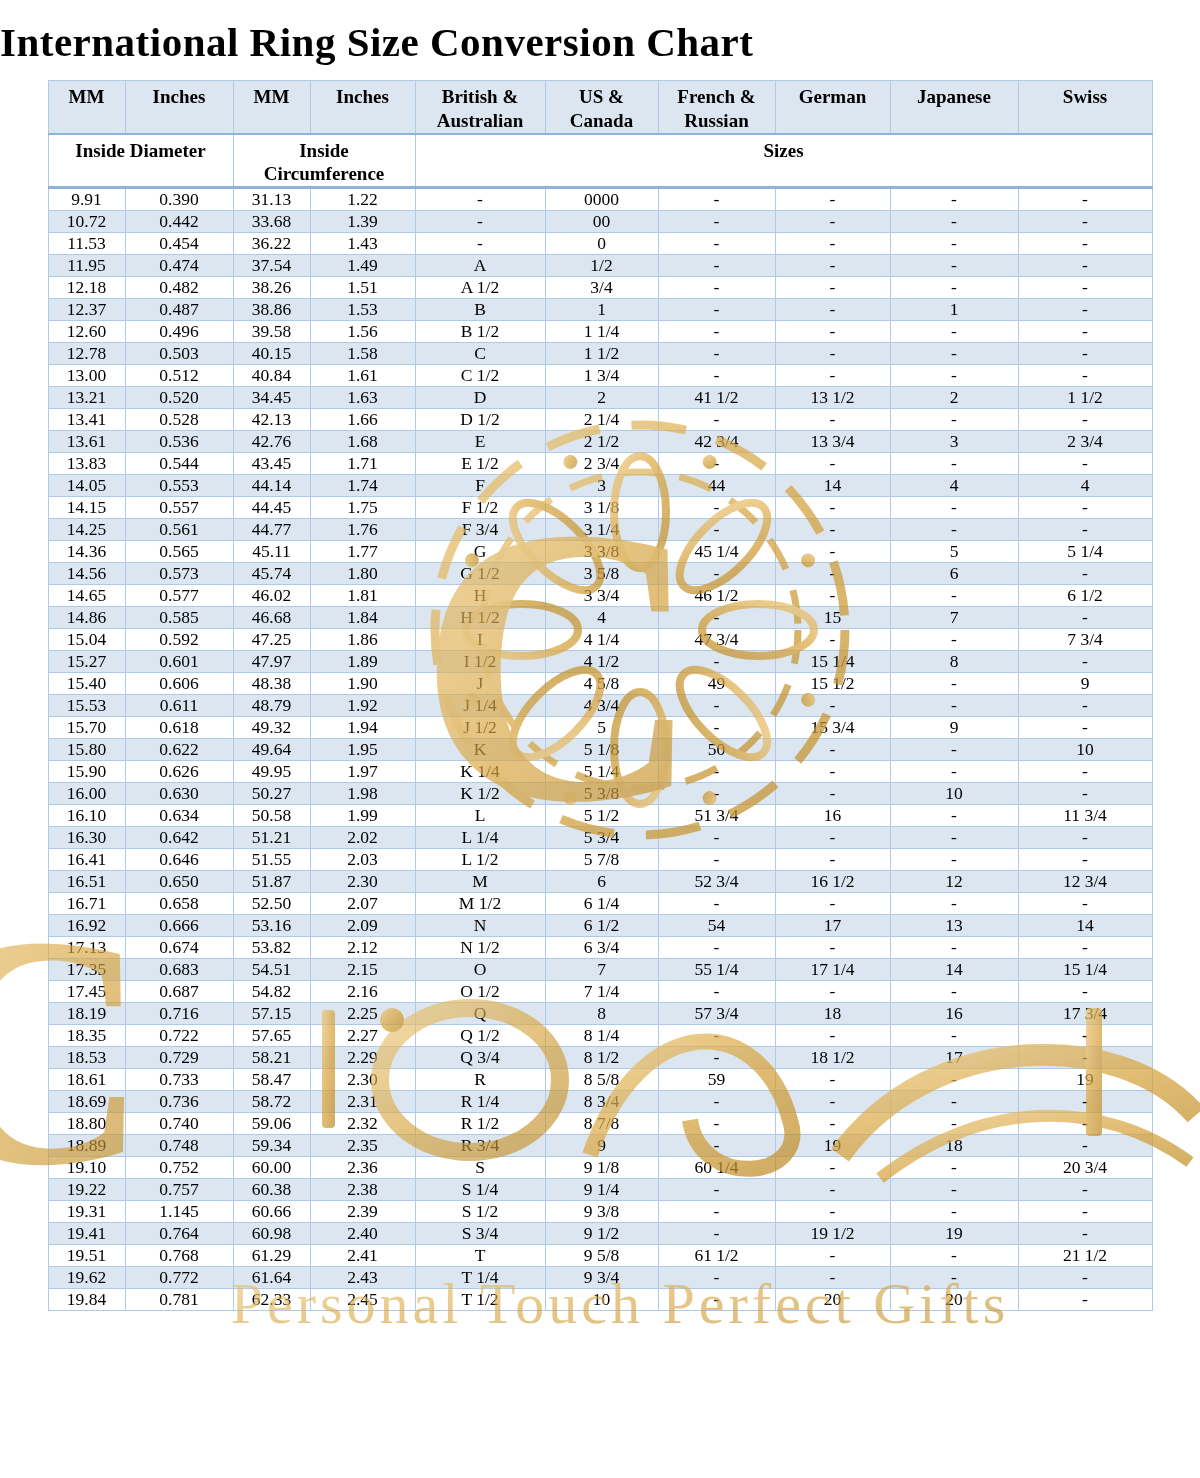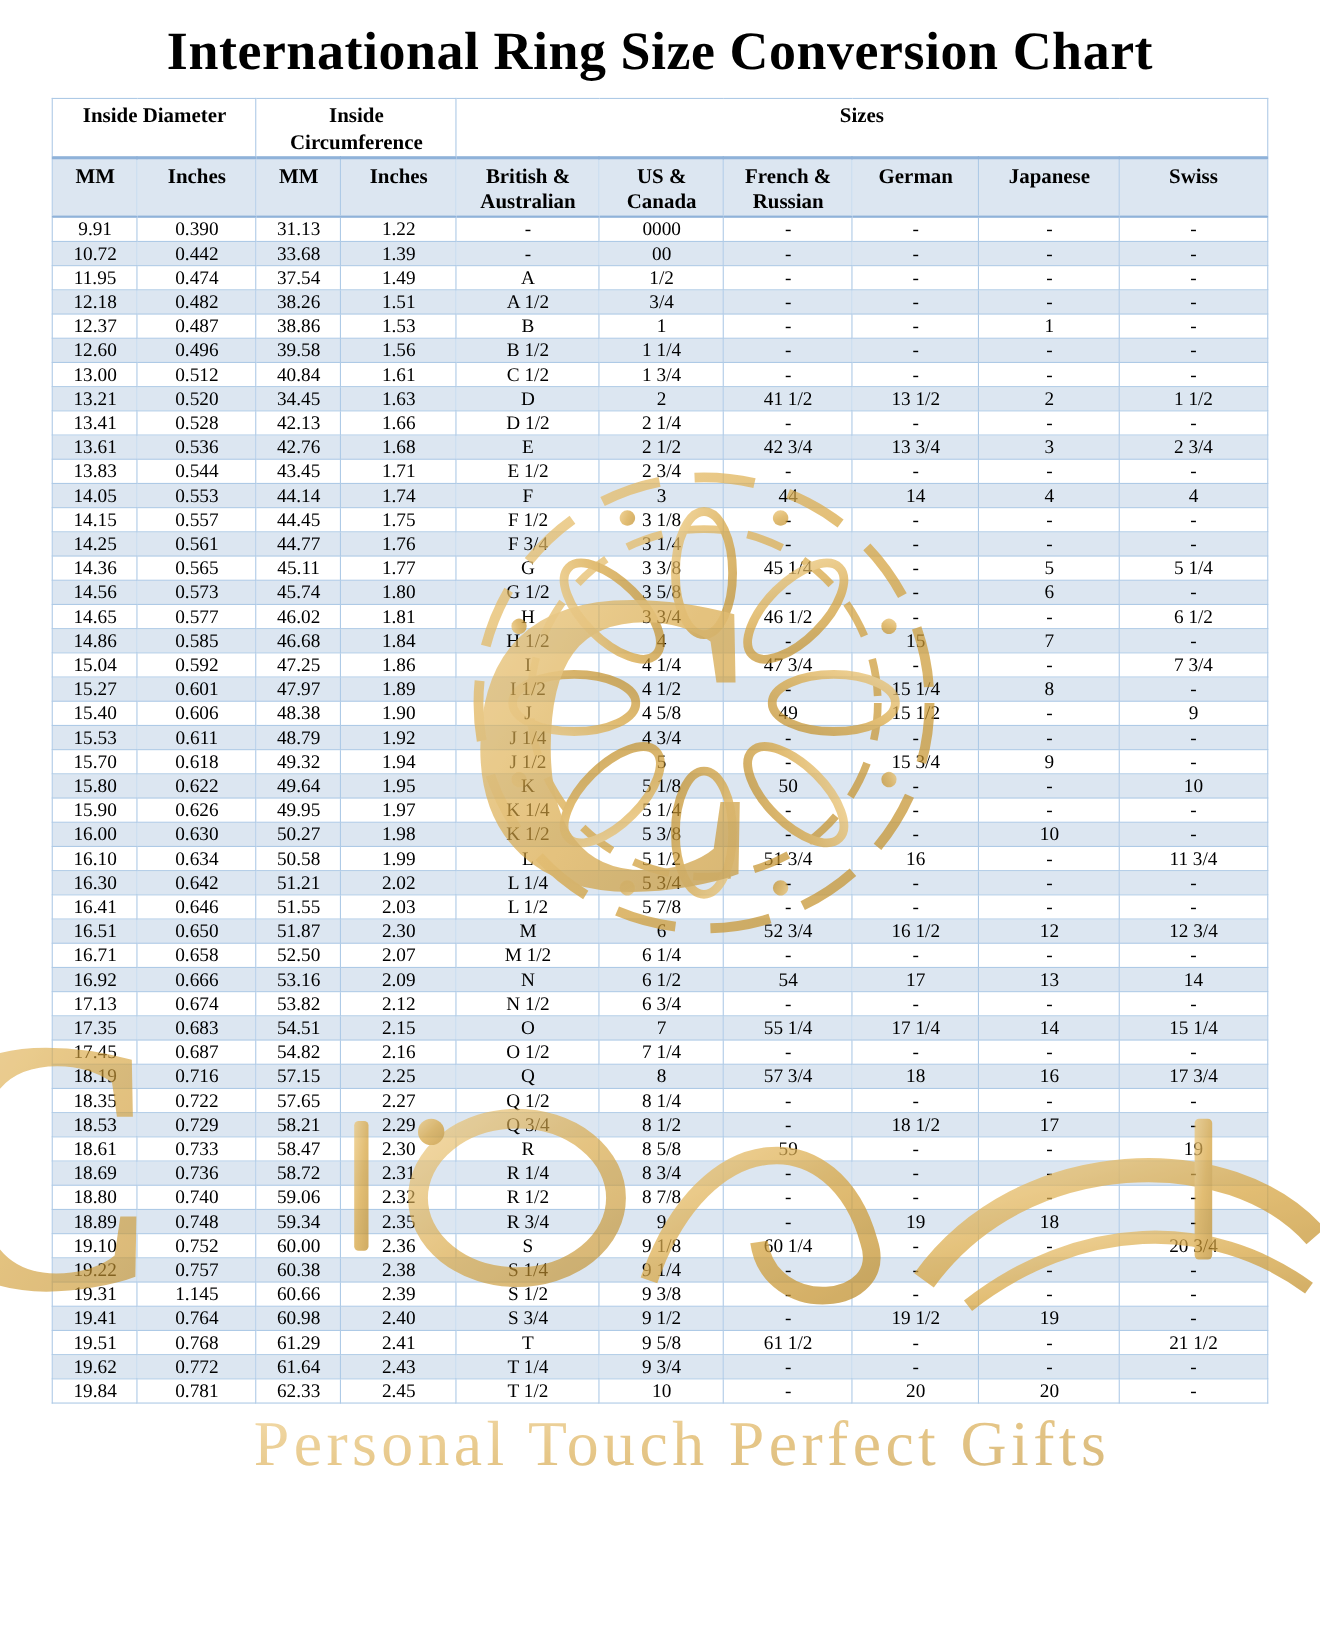--- a/index.html
+++ b/index.html
@@ -13,22 +13,21 @@
   html,body{margin:0;padding:0;}
   body{
     width:1200px;height:1478px;
     background:#ffffff;
     font-family:"Liberation Serif", serif;
     position:relative;
     overflow:hidden;
     color:var(--text);
   }
   .page-title{
-    text-align:center;
-    font-size:49px;
+    font-size:41px;
     font-weight:bold;
     margin:18px 0 14px 0;
     letter-spacing:0.5px;
     color:var(--text);
     font-family:"Liberation Serif", serif;
   }
   .table-wrap{position:relative;}
   table.ring-table{
     border-collapse:collapse;
     table-layout:fixed;
@@ -95,36 +94,36 @@
           <col style="width:105px">
         <col style="width:130px">
           <col style="width:113px">
         <col style="width:117px">
           <col style="width:115px">
         <col style="width:128px">
           <col style="width:134px">
       </colgroup>
       <thead>
         <tr>
-            <th colspan="2" class="group-th">Inside Diameter</th>
-            <th colspan="2" class="group-th">Inside Circumference</th>
-            <th colspan="6" class="group-th">Sizes</th>
-          </tr>
-        <tr>
             <th class="col-th">MM</th>
             <th class="col-th">Inches</th>
             <th class="col-th">MM</th>
             <th class="col-th">Inches</th>
             <th class="col-th">British &amp; Australian</th>
             <th class="col-th">US &amp; Canada</th>
             <th class="col-th">French &amp; Russian</th>
             <th class="col-th">German</th>
             <th class="col-th">Japanese</th>
             <th class="col-th">Swiss</th>
           </tr>
+        <tr>
+            <th colspan="2" class="group-th">Inside Diameter</th>
+            <th colspan="2" class="group-th">Inside Circumference</th>
+            <th colspan="6" class="group-th">Sizes</th>
+          </tr>
       </thead>
       <tbody>
           <tr>
             <td>9.91</td>
             <td>0.390</td>
             <td>31.13</td>
             <td>1.22</td>
             <td>-</td>
             <td>0000</td>
             <td>-</td>
@@ -132,20 +131,32 @@
             <td>-</td>
             <td>-</td>
           </tr>
           <tr>
             <td>10.72</td>
             <td>0.442</td>
             <td>33.68</td>
             <td>1.39</td>
             <td>-</td>
             <td>00</td>
+            <td>-</td>
+            <td>-</td>
+            <td>-</td>
+            <td>-</td>
+          </tr>
+          <tr>
+            <td>11.53</td>
+            <td>0.454</td>
+            <td>36.22</td>
+            <td>1.43</td>
+            <td>-</td>
+            <td>0</td>
             <td>-</td>
             <td>-</td>
             <td>-</td>
             <td>-</td>
           </tr>
           <tr>
             <td>11.95</td>
             <td>0.474</td>
             <td>37.54</td>
             <td>1.49</td>
@@ -180,20 +191,32 @@
             <td>1</td>
             <td>-</td>
           </tr>
           <tr>
             <td>12.60</td>
             <td>0.496</td>
             <td>39.58</td>
             <td>1.56</td>
             <td>B 1/2</td>
             <td>1 1/4</td>
+            <td>-</td>
+            <td>-</td>
+            <td>-</td>
+            <td>-</td>
+          </tr>
+          <tr>
+            <td>12.78</td>
+            <td>0.503</td>
+            <td>40.15</td>
+            <td>1.58</td>
+            <td>C</td>
+            <td>1 1/2</td>
             <td>-</td>
             <td>-</td>
             <td>-</td>
             <td>-</td>
           </tr>
           <tr>
             <td>13.00</td>
             <td>0.512</td>
             <td>40.84</td>
             <td>1.61</td>

